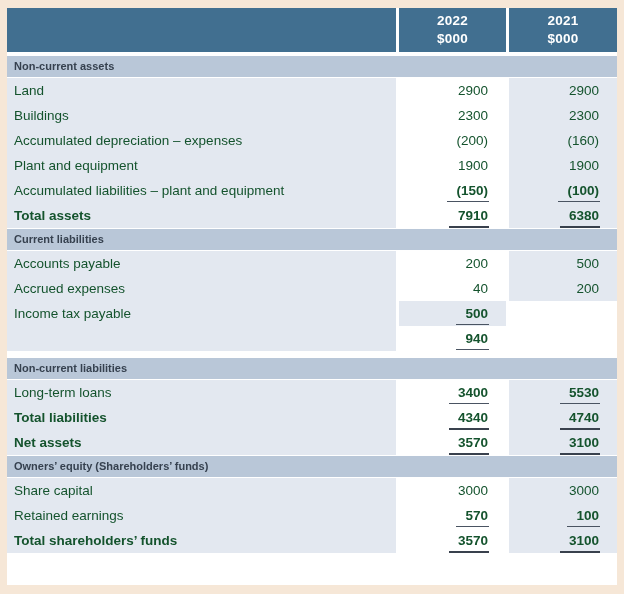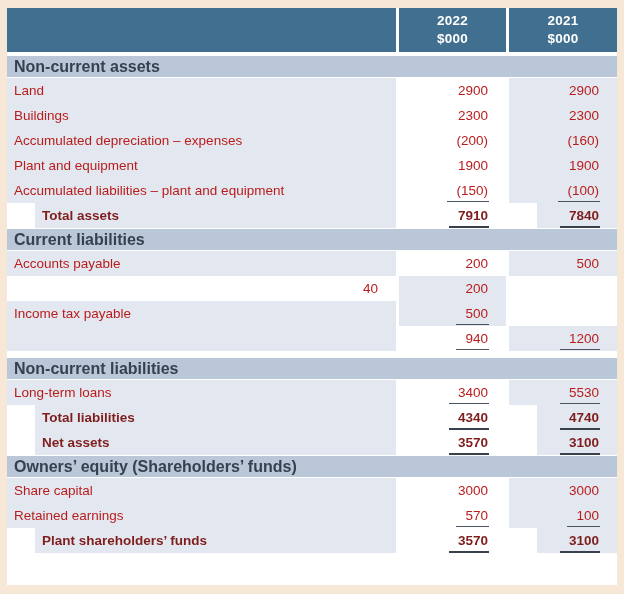--- a/index.html
+++ b/index.html
@@ -25,42 +25,42 @@
   .head-row{height:44px;margin-bottom:3px;}
   .head-cell{
     background:#416f90;color:#ffffff;
     display:flex;flex-direction:column;align-items:center;justify-content:center;
     font-size:13.5px;font-weight:700;line-height:1.3;letter-spacing:0.2px;
   }
   
   .section-row{
     height:21px;line-height:21px;
     background:#b9c7d8;color:#36414f;
-    font-size:16px;font-weight:700;
+    font-size:11px;font-weight:700;
     padding-left:7px;
     margin:1px 0;
   }
   
   .data-row{height:25px;}
   .cell{
-    font-size:13.5px;color:#b91c1c;
+    font-size:13.5px;color:#14532d;
     line-height:25px;
     white-space:nowrap;overflow:hidden;
   }
   .cell.label{background:#e3e8f0;padding-left:7px;}
   .cell.c2022{background:#ffffff;text-align:right;}
   .cell.c2021{background:#e3e8f0;text-align:right;}
   .num{
     display:inline-block;
     margin-right:17px;
     padding:0 1px 0 9px;
     line-height:21px;
   }
-  .u .num{border-bottom:1.5px solid #4a5462;}
-  .bold .cell{font-weight:700;color:#7f1d1d;margin-left:28px;}
+  .u .num{border-bottom:1.5px solid #4a5462;font-weight:bold;}
+  .bold .cell{font-weight:700;color:#14532d;}
   .bold.u .num{border-bottom:2px solid #39414d;}
   .gap-row{height:6px;background:#ffffff;}
 </style>
 </head>
 <body>
 
 <div class="frame">
 
   <div class="grid-row head-row">
     <div class="head-cell" style="background:#416f90"></div>
@@ -97,40 +97,40 @@
         <div class="cell c2021"><span class="num">1900</span></div>
       </div>
       <div class="grid-row data-row u">
         <div class="cell label">Accumulated liabilities – plant and equipment</div>
         <div class="cell c2022"><span class="num">(150)</span></div>
         <div class="cell c2021"><span class="num">(100)</span></div>
       </div>
       <div class="grid-row data-row u bold">
         <div class="cell label">Total assets</div>
         <div class="cell c2022"><span class="num">7910</span></div>
-        <div class="cell c2021"><span class="num">7840</span></div>
+        <div class="cell c2021"><span class="num">6380</span></div>
       </div>
       <div class="section-row">Current liabilities</div>
       <div class="grid-row data-row">
         <div class="cell label">Accounts payable</div>
         <div class="cell c2022"><span class="num">200</span></div>
         <div class="cell c2021"><span class="num">500</span></div>
       </div>
       <div class="grid-row data-row">
+        <div class="cell label">Accrued expenses</div>
         <div class="cell c2022"><span class="num">40</span></div>
         <div class="cell c2021"><span class="num">200</span></div>
       </div>
       <div class="grid-row data-row u">
         <div class="cell label">Income tax payable</div>
         <div class="cell c2021"><span class="num">500</span></div>
       </div>
       <div class="grid-row data-row u">
         <div class="cell label"></div>
         <div class="cell c2022"><span class="num">940</span></div>
-        <div class="cell c2021"><span class="num">1200</span></div>
       </div>
       <div class="gap-row"></div>
       <div class="section-row">Non-current liabilities</div>
       <div class="grid-row data-row u">
         <div class="cell label">Long-term loans</div>
         <div class="cell c2022"><span class="num">3400</span></div>
         <div class="cell c2021"><span class="num">5530</span></div>
       </div>
       <div class="grid-row data-row u bold">
         <div class="cell label">Total liabilities</div>
@@ -147,19 +147,19 @@
         <div class="cell label">Share capital</div>
         <div class="cell c2022"><span class="num">3000</span></div>
         <div class="cell c2021"><span class="num">3000</span></div>
       </div>
       <div class="grid-row data-row u">
         <div class="cell label">Retained earnings</div>
         <div class="cell c2022"><span class="num">570</span></div>
         <div class="cell c2021"><span class="num">100</span></div>
       </div>
       <div class="grid-row data-row u bold">
-        <div class="cell label">Plant shareholders’ funds</div>
+        <div class="cell label">Total shareholders’ funds</div>
         <div class="cell c2022"><span class="num">3570</span></div>
         <div class="cell c2021"><span class="num">3100</span></div>
       </div>
     </div>
 
 </div>
 
 </body></html>

